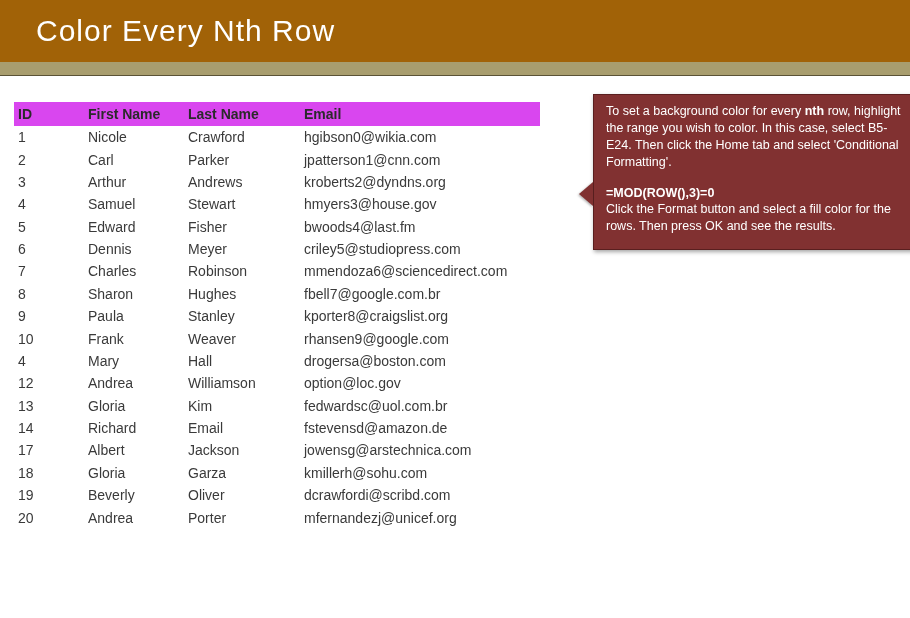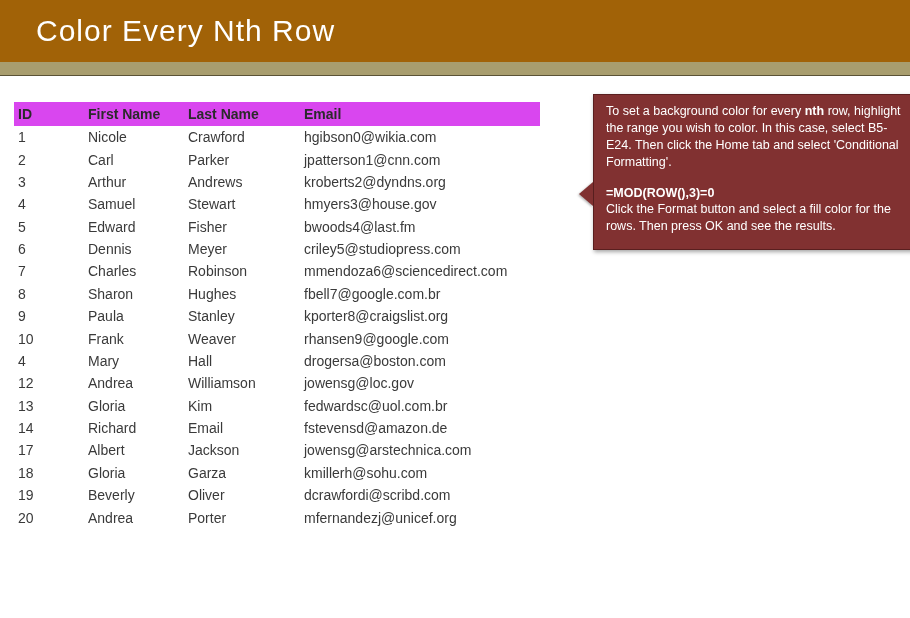--- a/index.html
+++ b/index.html
@@ -162,21 +162,21 @@
         <tr>
           <td>4</td>
           <td>Mary</td>
           <td>Hall</td>
           <td>drogersa@boston.com</td>
         </tr>
         <tr>
           <td>12</td>
           <td>Andrea</td>
           <td>Williamson</td>
-          <td>jowensg@loc.gov</td>
+          <td>option@loc.gov</td>
         </tr>
         <tr>
           <td>13</td>
           <td>Gloria</td>
           <td>Kim</td>
           <td>fedwardsc@uol.com.br</td>
         </tr>
         <tr>
           <td>14</td>
           <td>Richard</td>

